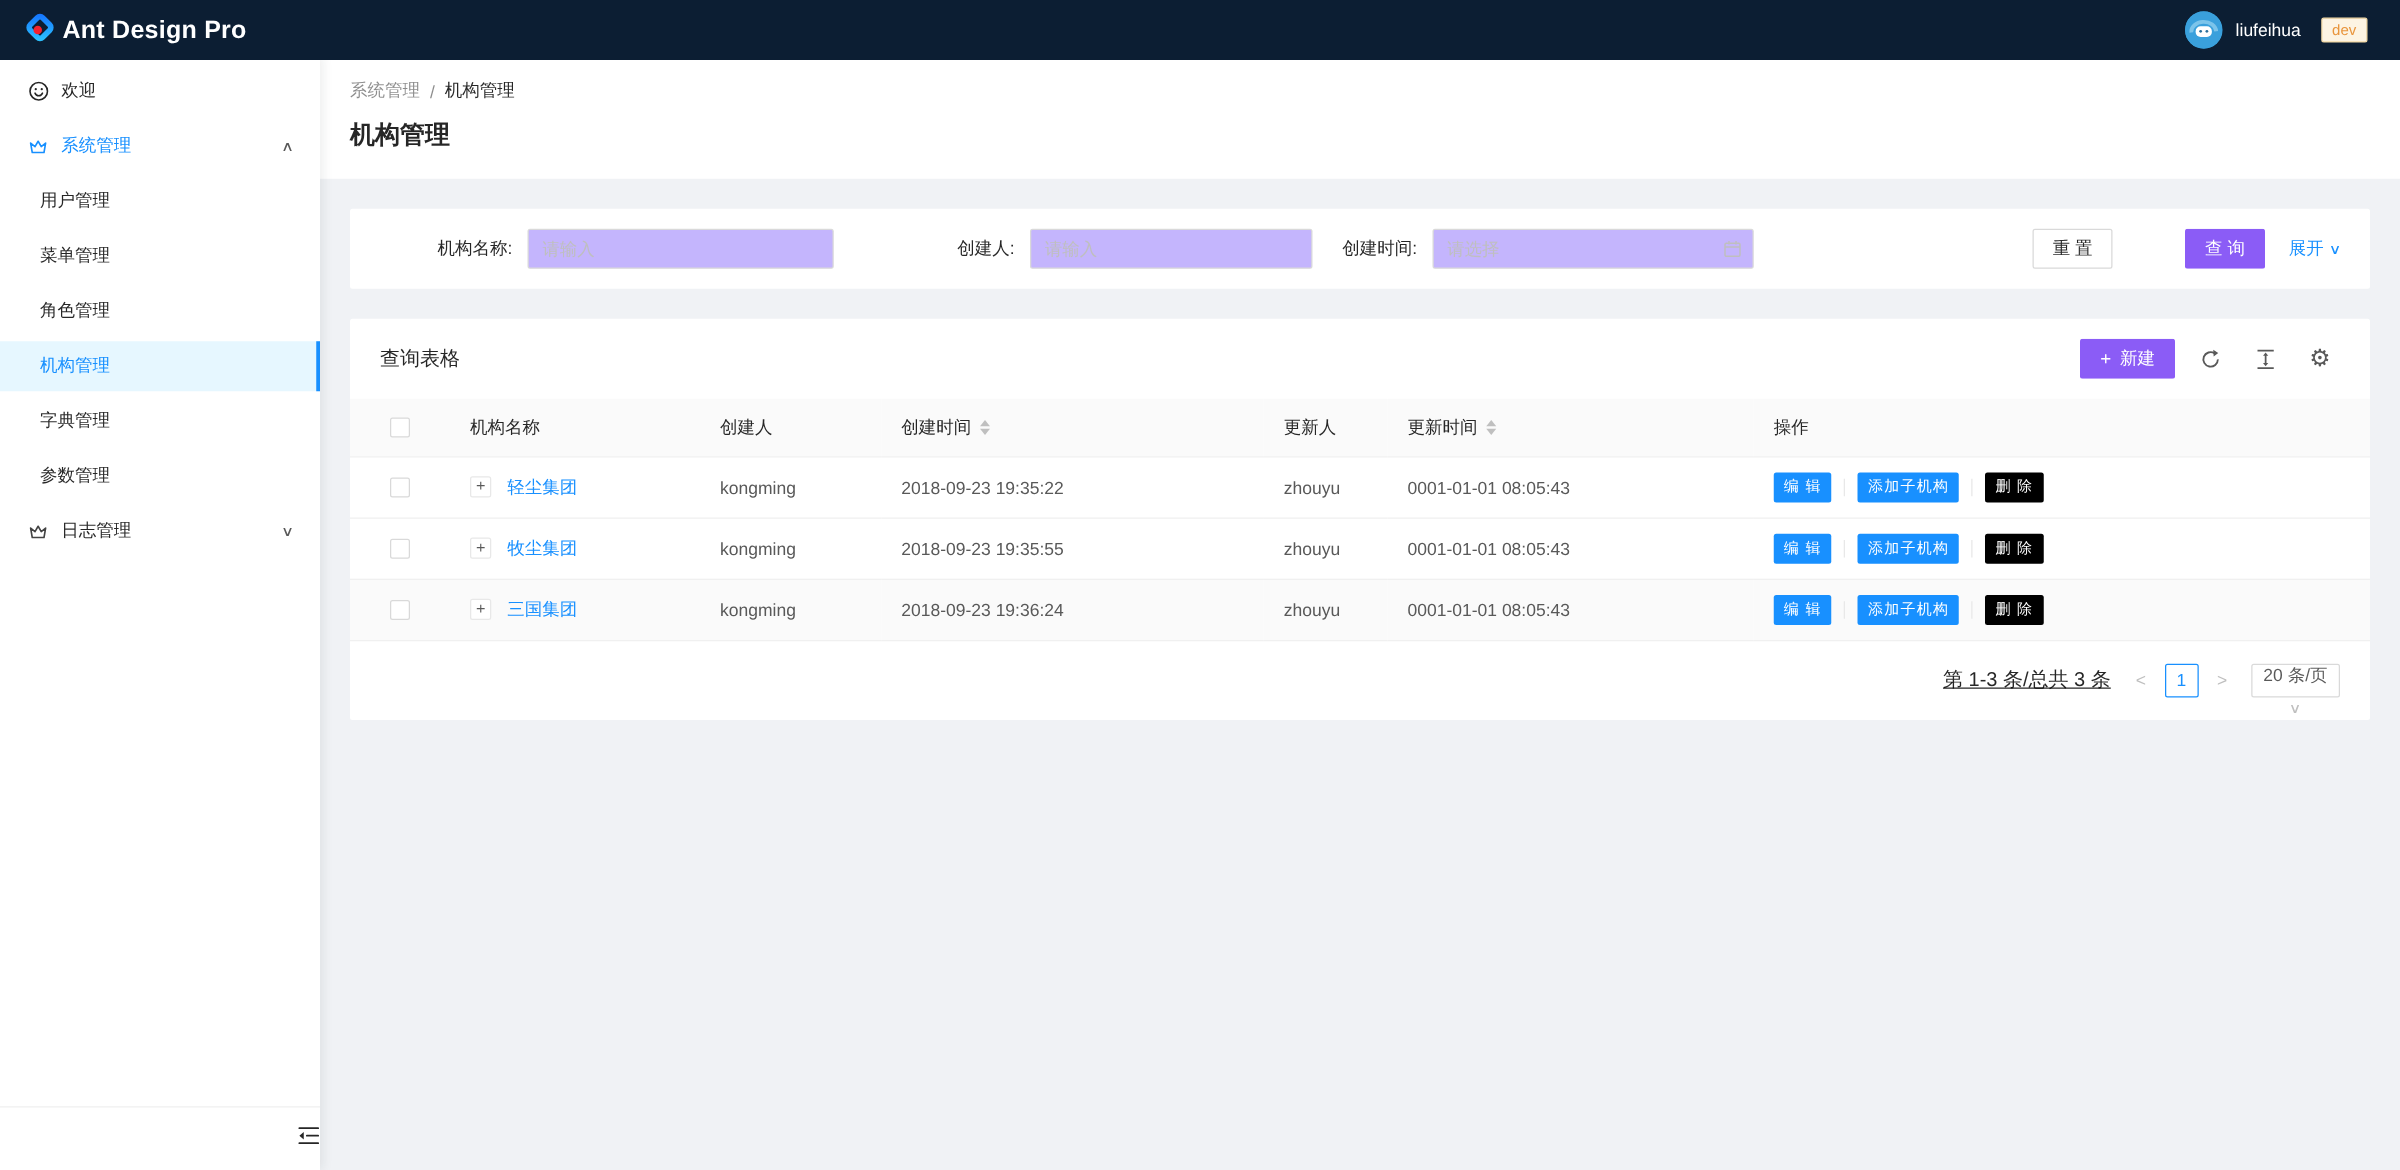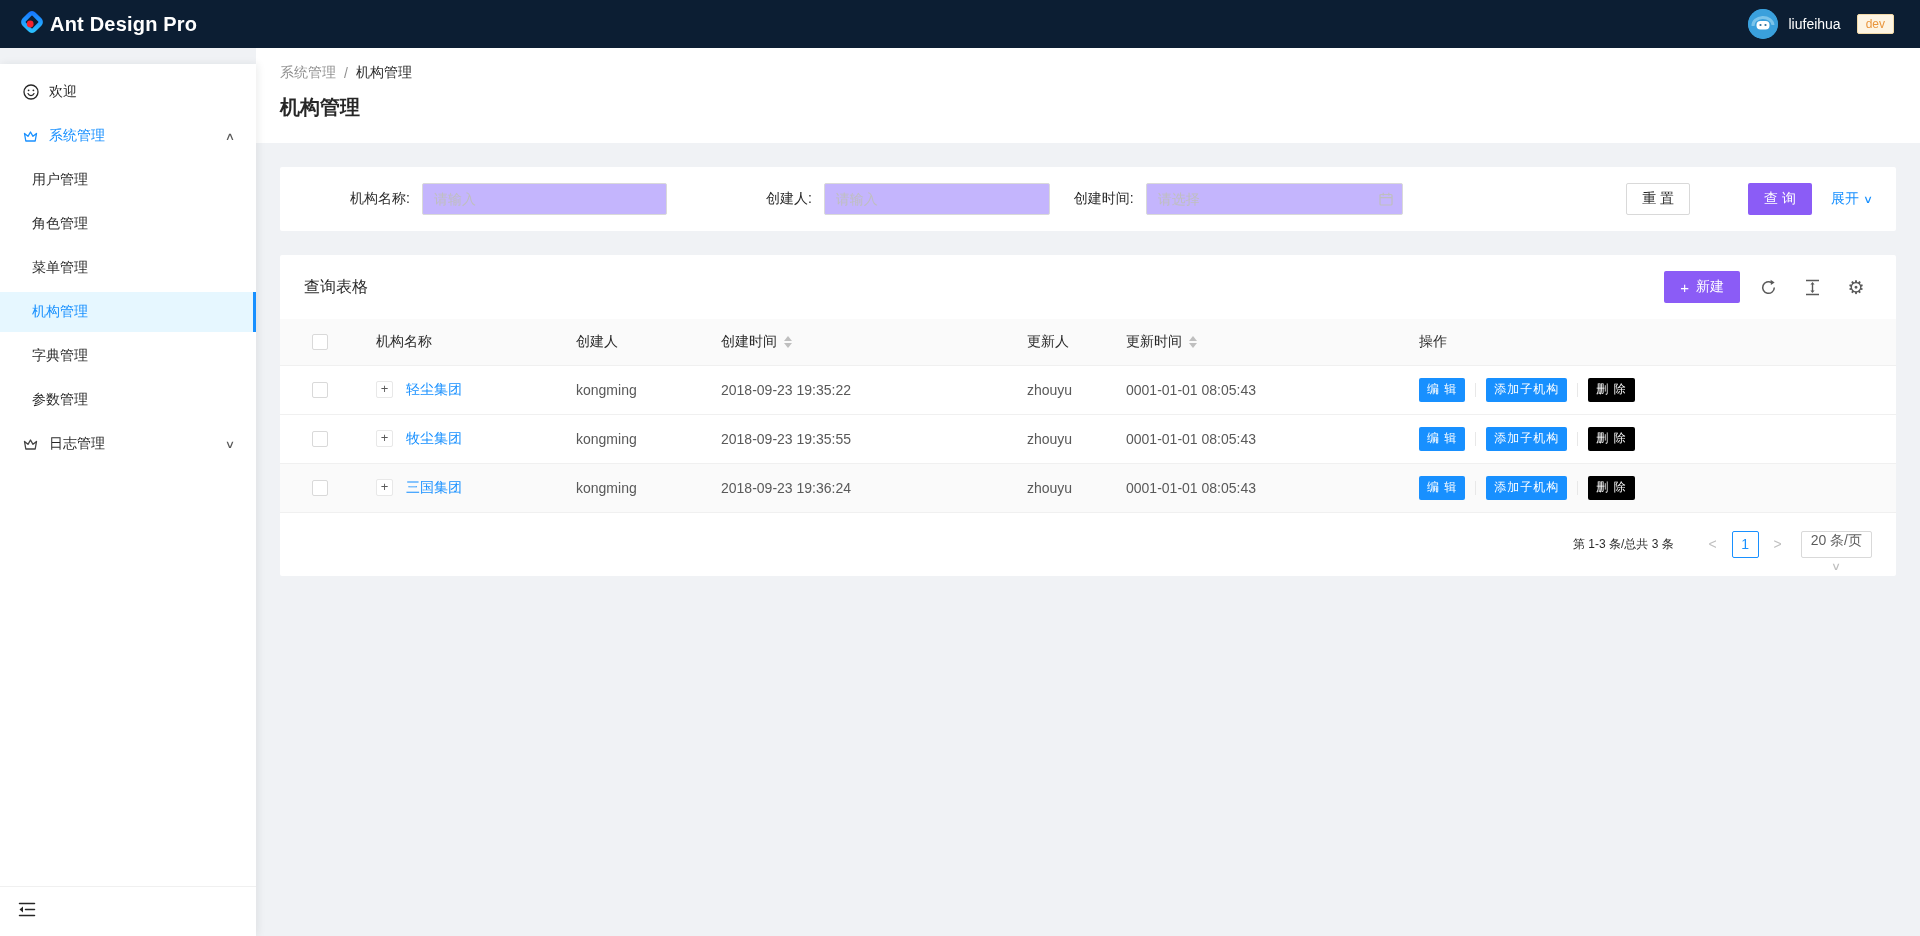--- a/index.html
+++ b/index.html
@@ -24,22 +24,22 @@
     display:flex; align-items:center; justify-content:center; overflow:hidden; cursor:pointer;
   }
   .username { color:#fff; font-size:14px; cursor:pointer; }
   .env-tag {
     background:#fdf4e3; border:1px solid #f3d9a6; color:#e9953c;
     font-size:12px; line-height:18px; padding:0 8px; border-radius:2px; margin-left:6px;
   }
 
   
   .sider {
-    position:absolute; top:64px; left:0; bottom:0; width:256px; background:#fff;
-    box-shadow:2px 0 8px rgba(29,35,41,.08); z-index:10;
+    position:absolute; top:45px; left:0; bottom:0; width:256px; background:#fff;
+    box-shadow:2px 0 8px rgba(29,35,41,.08); z-index:10;text-align:right;
   }
   .menu { padding-top:4px; }
   .menu-item, .menu-sub-item {
     height:40px; margin:4px 0; display:flex; align-items:center;
     font-size:14px; color:rgba(0,0,0,.85); cursor:pointer; position:relative;
   }
   .menu-item { padding-left:22px; }
   .menu-sub-item { padding-left:32px; }
   .mi-icon { width:17px; height:17px; margin-right:10px; display:inline-flex; align-items:center; justify-content:center; }
   .menu-item.open-parent { color:#1890ff; }
@@ -126,21 +126,21 @@
     height:24px; padding:0 8px; font-size:12px; border-radius:2px; color:#fff;
     display:inline-flex; align-items:center; cursor:pointer; border:none; vertical-align:middle;
     font-family:inherit; letter-spacing:1px;
   }
   .btn-blue { background:#1890ff; }
   .btn-red { background:#000000; }
   .divider-v { display:inline-block; width:1px; height:14px; background:#e8e8e8; margin:0 10px; vertical-align:middle; }
 
   
   .pagination { display:flex; align-items:center; justify-content:flex-end; gap:8px; padding:18px 24px; }
-  .page-total { font-size:12px; color:rgba(0,0,0,.85); margin-right:20px; }
+  .page-total { font-size:16px; color:rgba(0,0,0,.85); margin-right:5px;text-decoration:underline; }
   .page-arrow { color:#bfbfbf; font-size:14px; width:22px; text-align:center; cursor:pointer; user-select:none; }
   .page-num {
     min-width:27px; height:27px; border:1px solid #1890ff; border-radius:2px; color:#1890ff;
     display:flex; align-items:center; justify-content:center; font-size:14px; background:#fff; cursor:pointer;
   }
   .page-size {
     height:27px; border:1px solid #d9d9d9; border-radius:2px; display:flex; align-items:center;
     padding:0 9px; gap:10px; font-size:14px; color:rgba(0,0,0,.65); background:#fff; cursor:pointer; margin-left:4px;flex-direction:column;
   }
   .page-size .caret-glyph { color:#bfbfbf; }
@@ -202,24 +202,24 @@
           </svg>
         </span>
         <span>系统管理</span>
         <span class="menu-chevron">∧</span>
       </div>
 
       <div class="menu-sub-item">
         <span>用户管理</span>
       </div>
       <div class="menu-sub-item">
+        <span>菜单管理</span>
+      </div>
+      <div class="menu-sub-item">
         <span>角色管理</span>
-      </div>
-      <div class="menu-sub-item">
-        <span>菜单管理</span>
       </div>
       <div class="menu-sub-item selected">
         <span>机构管理</span>
       </div>
       <div class="menu-sub-item">
         <span>字典管理</span>
       </div>
       <div class="menu-sub-item">
         <span>参数管理</span>
       </div>

